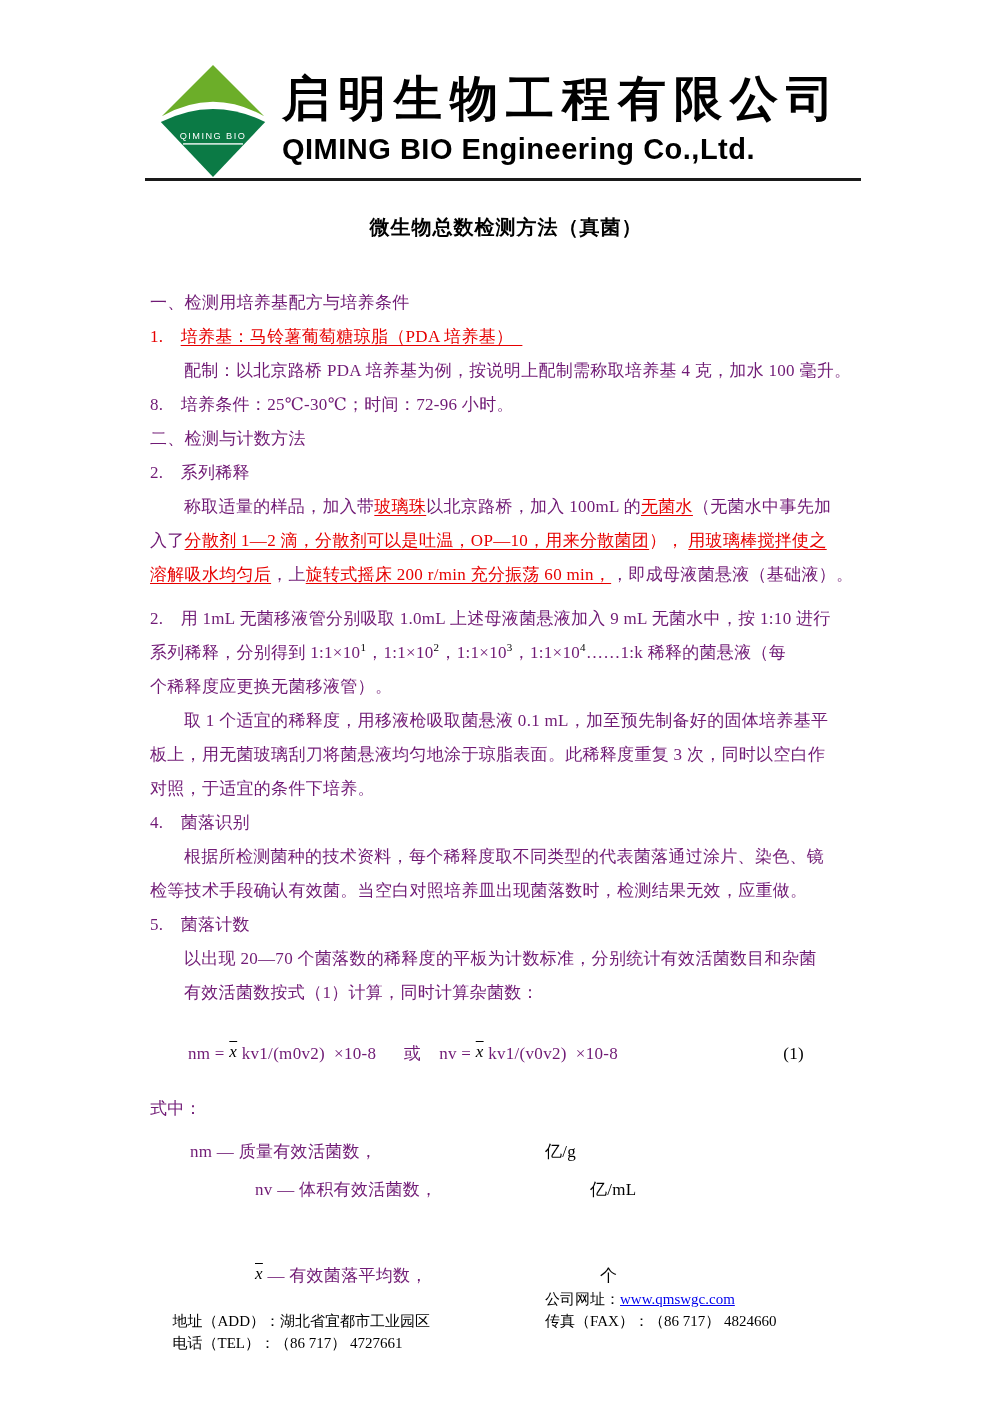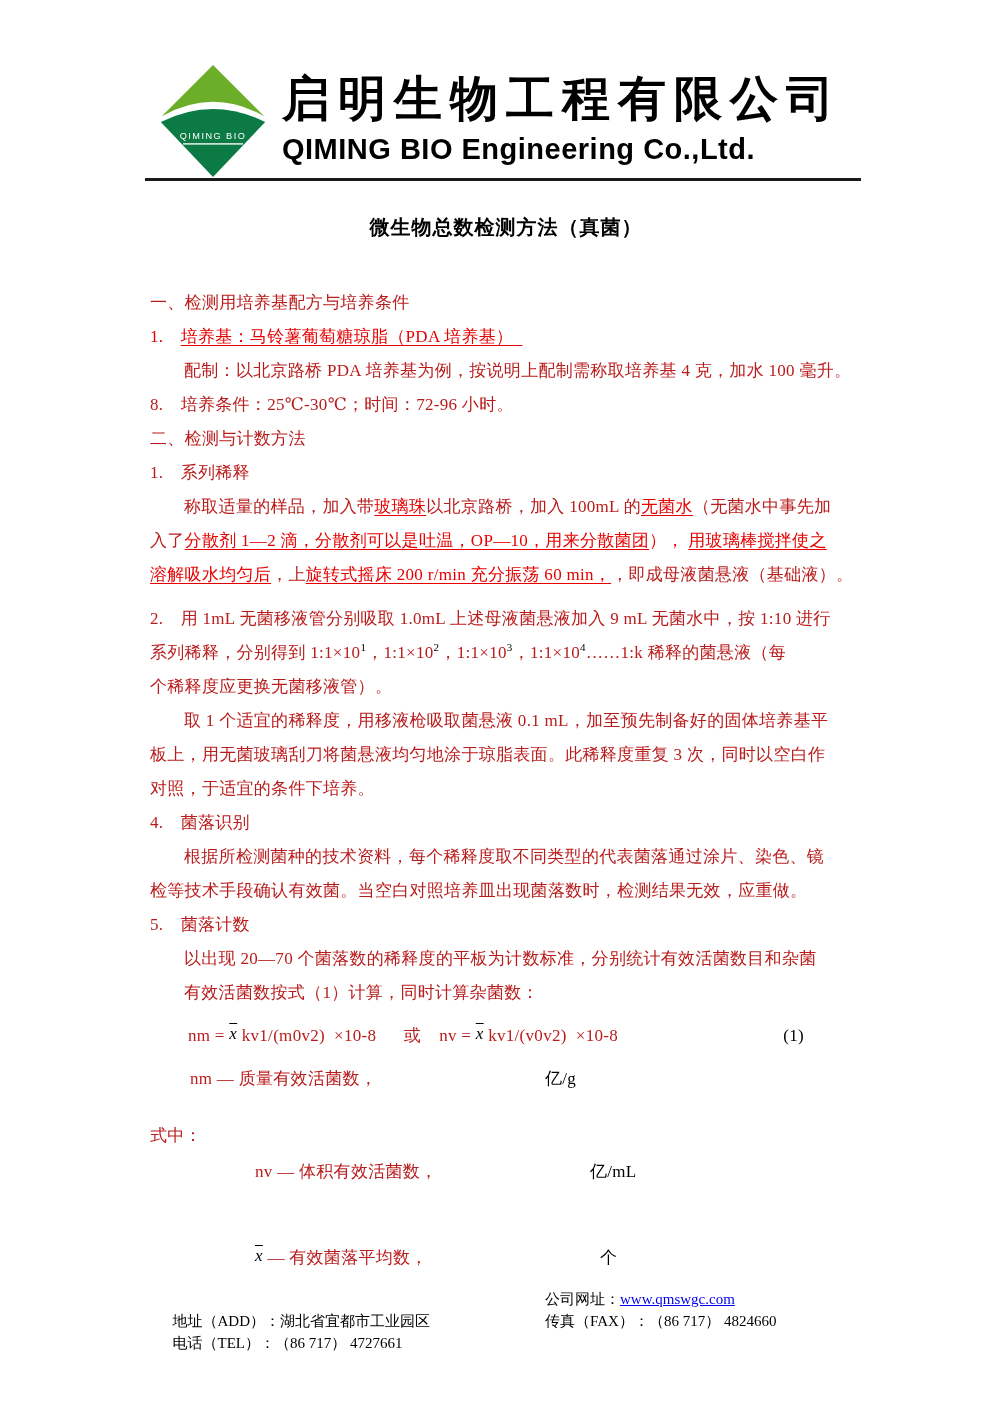--- a/index.html
+++ b/index.html
@@ -24,21 +24,21 @@
   
   .doc-title {
     position:absolute; left:150px; top:214px; width:712px; text-align:center;
     font-size:20px; font-weight:bold; letter-spacing:1px;
     font-family:"Liberation Sans","DejaVu Sans",sans-serif;
   }
   
   .doc-body { position:absolute; left:150px; top:286px; width:712px; font-size:17px; }
   .line { position:relative; line-height:34px; min-height:34px; white-space:pre-wrap; letter-spacing:0.3px; }
   .line.def { line-height:38px; min-height:38px; }
-  .s-n { color:#b91c1c; }
+  .s-n { color:#701a75; }
   .s-red { color:var(--red,#e60000); }
   .s-redu { color:var(--red,#e60000); text-decoration:underline; text-underline-offset:3px; }
   .s-sup { vertical-align:super; font-size:11px; line-height:0; }
   .s-xbar { font-style:italic; text-decoration:overline; display:inline-block; transform:translateY(-2px); line-height:1; }
   .s-eqnum { position:absolute; right:58px; }
   .unit { position:absolute; top:0; }
   
   .footer { position:absolute; left:150px; top:1288px; width:712px; font-size:15px; line-height:22px; }
   .f-row { position:relative; height:22px; white-space:pre-wrap; }
   .f-right { position:absolute; left:395px; top:0; white-space:pre-wrap; }
@@ -64,39 +64,39 @@
   </div>
 
   <div class="doc-title">微生物总数检测方法（真菌）</div>
 
   <div class="doc-body" id="doc-lines">
       <div class="line"><span class="s-n">一、检测用培养基配方与培养条件</span></div>
       <div class="line"><span class="s-red">1. </span><span class="s-redu">培养基：马铃薯葡萄糖琼脂（PDA 培养基）  </span></div>
       <div class="line" style="padding-left: 34px;"><span class="s-n">配制：以北京路桥 PDA 培养基为例，按说明上配制需称取培养基 4 克，加水 100 毫升。</span></div>
       <div class="line"><span class="s-n">8. 培养条件：25℃-30℃；时间：72-96 小时。</span></div>
       <div class="line"><span class="s-n">二、检测与计数方法</span></div>
-      <div class="line"><span class="s-n">1. 系列稀释</span></div>
+      <div class="line"><span class="s-n">2. 系列稀释</span></div>
       <div class="line" style="padding-left: 34px;"><span class="s-n">称取适量的样品，加入带</span><span class="s-redu">玻璃珠</span><span class="s-n">以北京路桥，加入 100mL 的</span><span class="s-redu">无菌水</span><span class="s-n">（无菌水中事先加</span></div>
       <div class="line"><span class="s-n">入了</span><span class="s-redu">分散剂 1—2 滴，分散剂可以是吐温，OP—10，用来分散菌团</span><span class="s-red">）， </span><span class="s-redu">用玻璃棒搅拌使之</span></div>
       <div class="line"><span class="s-redu">溶解吸水均匀后</span><span class="s-n">，上</span><span class="s-redu">旋转式摇床 200 r/min 充分振荡 60 min，</span><span class="s-n">，即成母液菌悬液（基础液）。</span></div>
       <div class="line" style="margin-top: 10px;"><span class="s-n">2. 用 1mL 无菌移液管分别吸取 1.0mL 上述母液菌悬液加入 9 mL 无菌水中，按 1:10 进行</span></div>
       <div class="line"><span class="s-n">系列稀释，分别得到 1:1×10</span><span class="s-sup">1</span><span class="s-n">，1:1×10</span><span class="s-sup">2</span><span class="s-n">，1:1×10</span><span class="s-sup">3</span><span class="s-n">，1:1×10</span><span class="s-sup">4</span><span class="s-n">……1:k 稀释的菌悬液（每</span></div>
       <div class="line"><span class="s-n">个稀释度应更换无菌移液管）。</span></div>
       <div class="line" style="padding-left: 34px;"><span class="s-n">取 1 个适宜的稀释度，用移液枪吸取菌悬液 0.1 mL，加至预先制备好的固体培养基平</span></div>
       <div class="line"><span class="s-n">板上，用无菌玻璃刮刀将菌悬液均匀地涂于琼脂表面。此稀释度重复 3 次，同时以空白作</span></div>
       <div class="line"><span class="s-n">对照，于适宜的条件下培养。</span></div>
       <div class="line"><span class="s-n">4. 菌落识别</span></div>
       <div class="line" style="padding-left: 34px;"><span class="s-n">根据所检测菌种的技术资料，每个稀释度取不同类型的代表菌落通过涂片、染色、镜</span></div>
       <div class="line"><span class="s-n">检等技术手段确认有效菌。当空白对照培养皿出现菌落数时，检测结果无效，应重做。</span></div>
       <div class="line"><span class="s-n">5. 菌落计数</span></div>
       <div class="line" style="padding-left: 34px;"><span class="s-n">以出现 20—70 个菌落数的稀释度的平板为计数标准，分别统计有效活菌数目和杂菌</span></div>
       <div class="line" style="padding-left: 34px;"><span class="s-n">有效活菌数按式（1）计算，同时计算杂菌数：</span></div>
-      <div class="line" style="margin-top: 9px; padding-left: 38px;"><span class="s-n">nm = </span><span class="s-xbar">x</span><span class="s-n"> kv1/(m0v2)  ×10-8</span><span class="s-n">      或    nv = </span><span class="s-xbar">x</span><span class="s-n"> kv1/(v0v2)  ×10-8</span><span class="s-eqnum">(1)</span></div>
+      <div class="line" style="margin-top: 27px; padding-left: 38px;"><span class="s-n">nm = </span><span class="s-xbar">x</span><span class="s-n"> kv1/(m0v2)  ×10-8</span><span class="s-n">      或    nv = </span><span class="s-xbar">x</span><span class="s-n"> kv1/(v0v2)  ×10-8</span><span class="s-eqnum">(1)</span></div>
+      <div class="line" style="margin-top: 21px;"><span class="s-n">式中：</span></div>
       <div class="line def" style="margin-top: 7px; padding-left: 40px;"><span class="s-n">nm — 质量有效活菌数，</span><span class="unit" style="left: 395px;">亿/g</span></div>
-      <div class="line" style="margin-top: 21px;"><span class="s-n">式中：</span></div>
       <div class="line def" style="padding-left: 105px;"><span class="s-n">nv — 体积有效活菌数，</span><span class="unit" style="left: 440px;">亿/mL</span></div>
       <div class="line def" style="padding-left: 105px; margin-top: 48px;"><span class="s-xbar">x</span><span class="s-n"> — 有效菌落平均数，</span><span class="unit" style="left: 450px;">个</span></div>
     </div>
 
   <div class="footer">
     <div class="f-row">
       <span>地址（ADD）：湖北省宜都市工业园区</span>
       <span class="f-right"><span>公司网址：</span><a class="link">www.qmswgc.com</a></span>
     </div>
     <div class="f-row">

